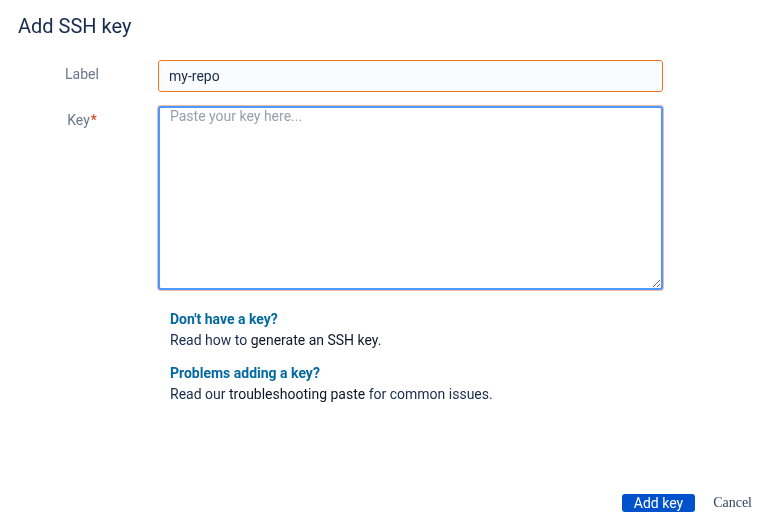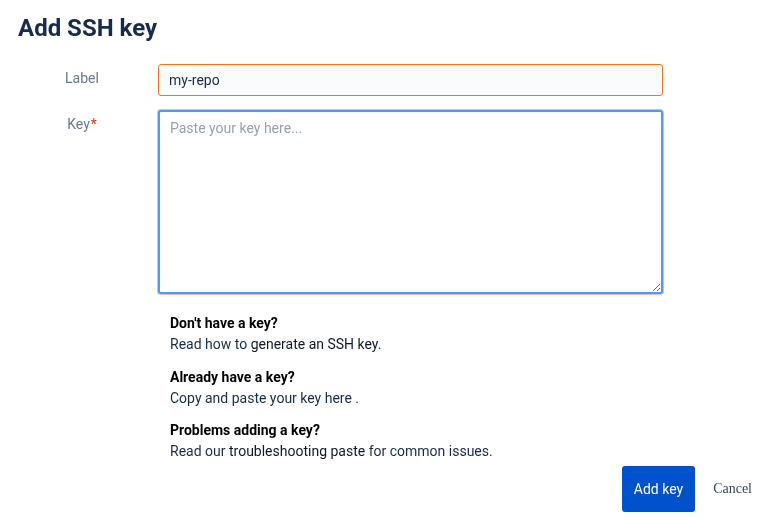--- a/index.html
+++ b/index.html
@@ -9,22 +9,22 @@
       color: #172b4d;
       background: #fff;
       width: 770px;
       height: 524px;
       position: relative;
     }
     .container {
       padding: 12px 18px;
     }
     h2.page-title {
-      font-size: 24px;
-      font-weight: 700;
+      font-size: 20px;
+      font-weight: 400;
       color: #172b4d;
       margin-bottom: 22px;
       margin-top: 2px;
     }
     .form-row {
       display: flex;
       align-items: flex-start;
       margin-bottom: 14px;
     }
     .form-label {
@@ -50,41 +50,41 @@
       border: 1px solid #f97316;
       border-radius: 3px;
       font-size: 14px;
       color: #172b4d;
       background: #fafbfc;
       font-family: inherit;
     }
     textarea {
       width: 100%;
       height: 184px;
-      padding: 8px 10px;
+      padding: 0 10px;
       border: 2px solid #4c9aff;
       border-radius: 3px;
       font-size: 14px;
       font-family: inherit;
       color: #172b4d;
       background: #fff;
       resize: both;
       box-shadow: 0 0 0 1px rgba(222,53,11,0.35);
     }
     textarea::placeholder { color: #97a0af; }
     .help-block {
       margin-left: 152px;
       max-width: 505px;
       margin-top: 18px;
     }
     .help-item { margin-bottom: 14px; }
     .help-item strong {
       display: block;
       font-weight: 700;
-      color: #000000;
+      color: #0369a1;
       margin-bottom: 4px;
       font-size: 14px;
     }
     .help-item p {
       color: #172b4d;
       font-size: 14px;
       line-height: 1.4;
     }
     .help-item a {
       color: #0f172a;
@@ -97,21 +97,21 @@
       right: 18px;
       display: flex;
       align-items: center;
       gap: 18px;
     }
     .btn-primary {
       background: #0052cc;
       color: #fff;
       border: none;
       border-radius: 3px;
-      padding: 15px 12px;
+      padding: 1px 12px;
       font-size: 14px;
       cursor: pointer;
       font-family: inherit;
     }
     .btn-link {
       background: none;
       border: none;
       color: #344563;
       font-size: 14px;
       cursor: pointer;
@@ -142,24 +142,20 @@
   </div>
 
   <div class="help-block">
     <div class="help-item">
       <strong>Don't have a key?</strong>
       <p>
         <span>Read how to </span><a href="#">generate an SSH key</a><span>.</span>
       </p>
     </div>
     <div class="help-item">
-      <strong>Already have a key?</strong>
-      <p>Copy and paste your key here .</p>
-    </div>
-    <div class="help-item">
       <strong>Problems adding a key?</strong>
       <p>
         <span>Read our </span><a href="#">troubleshooting paste</a><span> for common issues.</span>
       </p>
     </div>
   </div>
 </div>
 
 <div class="button-row">
   <button class="btn-primary">Add key</button>

